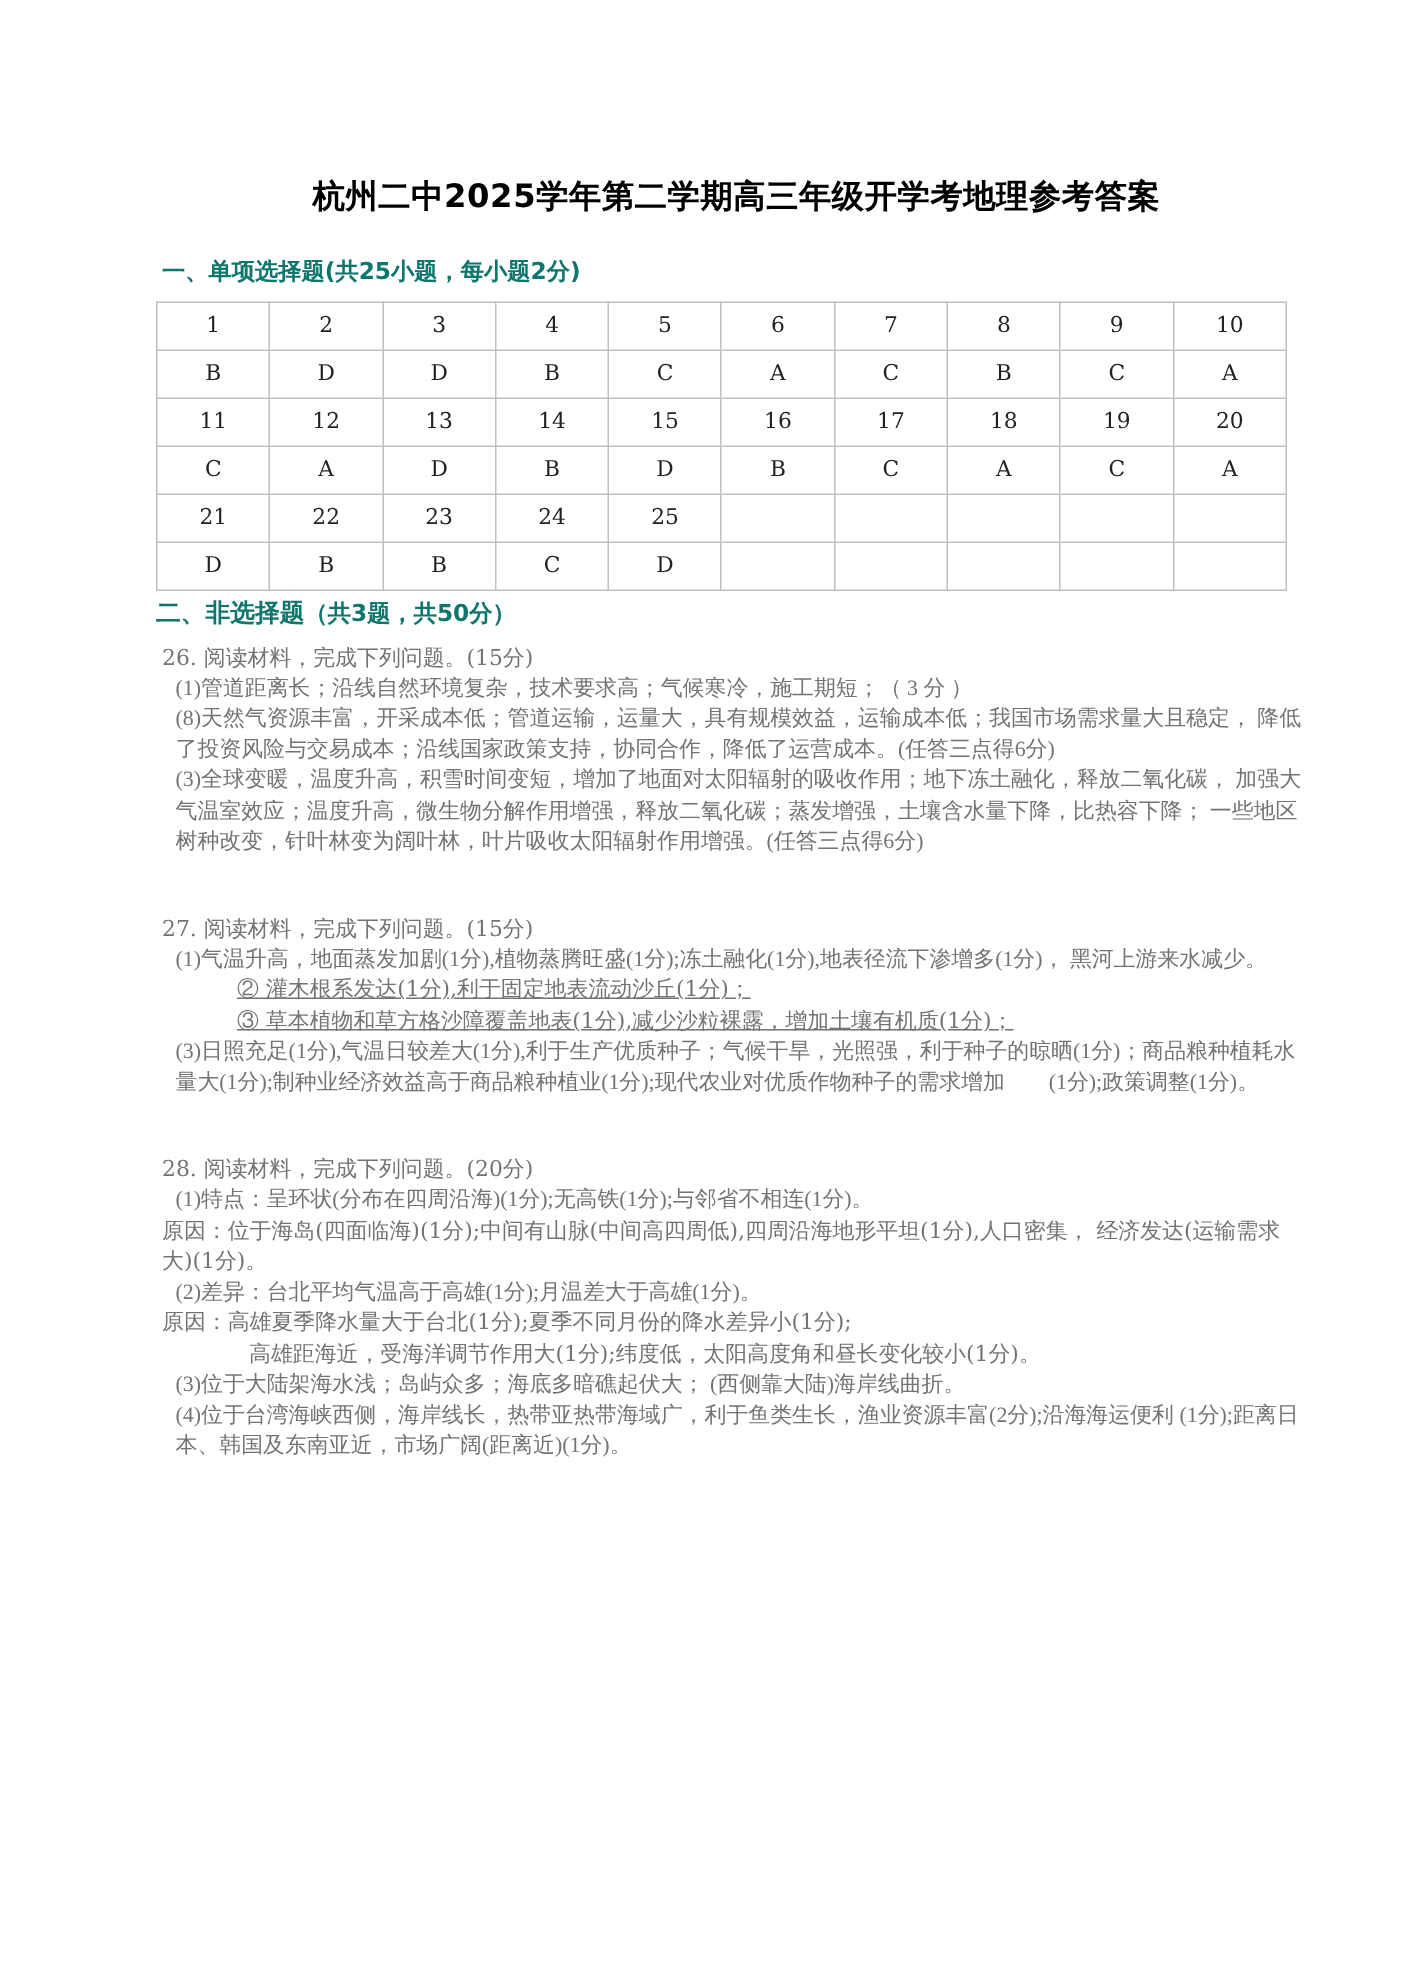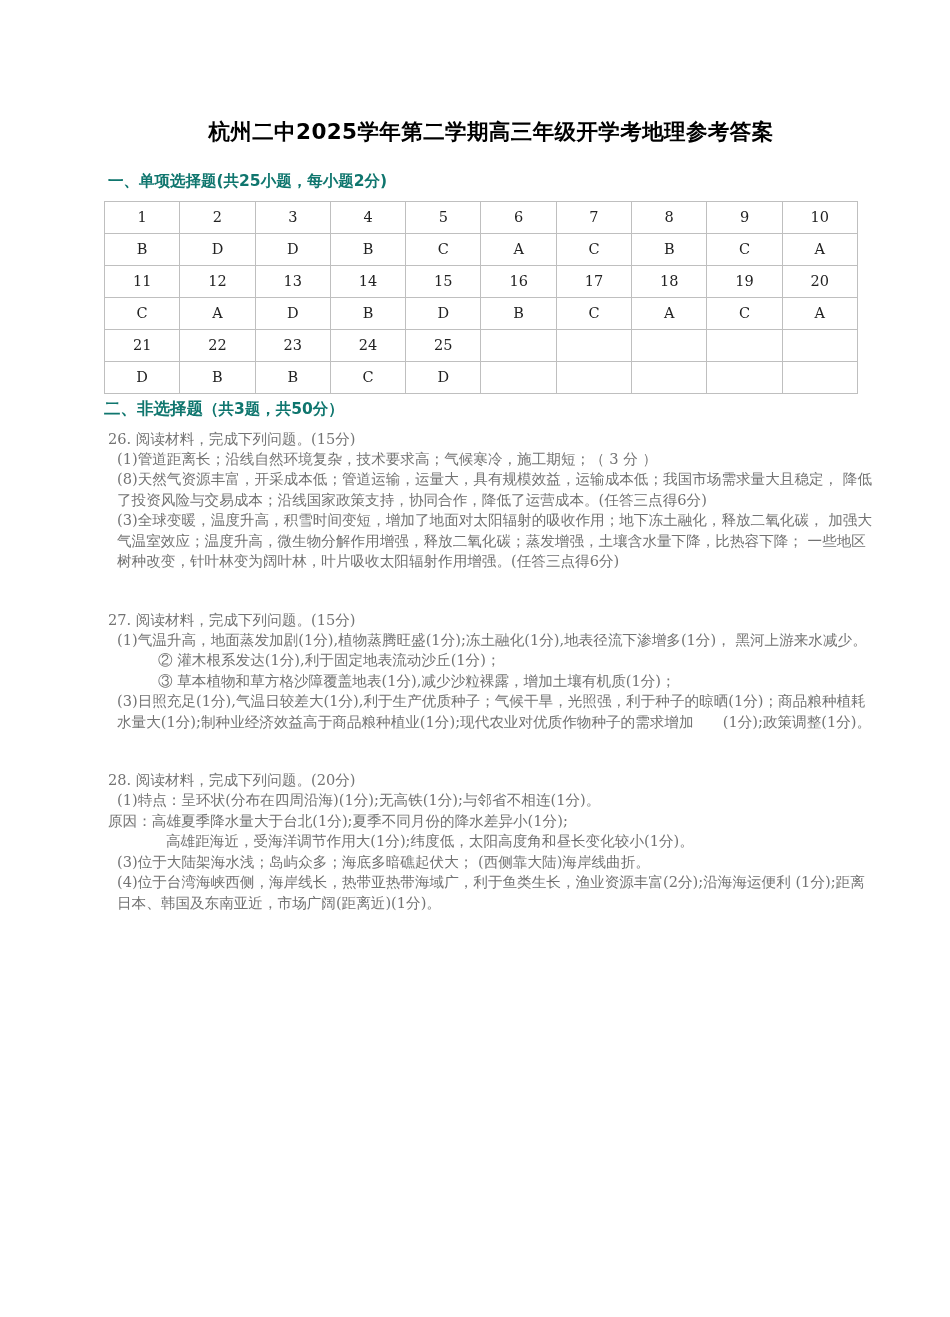--- a/index.html
+++ b/index.html
@@ -86,22 +86,22 @@
     line-height: 20.5px;
     color: #737373;
     white-space: pre-wrap;
     word-break: break-all;
   }
   .qhead {
     font-size: 14.6px;
     line-height: 21px;
     margin-top: 3px;
   }
-  .ind1 { text-indent: 0; padding-left: 9px; }
-  .ind-sub { padding-left: 50px; }
+  .ind1 { text-indent: 0; padding-left: 9px; font-family: Liberation Serif, serif; }
+  .ind-sub { padding-left: 50px; text-decoration: underline; }
   .ind-sub2 { padding-left: 58px; }
   .gap-sm { height: 5px; }
   .gap-lg { height: 34px; }
 </style>
 </head>
 <body>
 
 <div class="page">
 
   <h1 class="doc-title">杭州二中2025学年第二学期高三年级开学考地理参考答案</h1>
@@ -199,19 +199,21 @@
       <div class="line ind1">(3)全球变暖，温度升高，积雪时间变短，增加了地面对太阳辐射的吸收作用；地下冻土融化，释放二氧化碳， 加强大气温室效应；温度升高，微生物分解作用增强，释放二氧化碳；蒸发增强，土壤含水量下降，比热容下降； 一些地区树种改变，针叶林变为阔叶林，叶片吸收太阳辐射作用增强。(任答三点得6分)</div>
       <div class="gap-lg"></div>
       <div class="line qhead">27. 阅读材料，完成下列问题。(15分)</div>
       <div class="line ind1">(1)气温升高，地面蒸发加剧(1分),植物蒸腾旺盛(1分);冻土融化(1分),地表径流下渗增多(1分)， 黑河上游来水减少。</div>
       <div class="line ind-sub">② 灌木根系发达(1分),利于固定地表流动沙丘(1分)；</div>
       <div class="line ind-sub">③ 草本植物和草方格沙障覆盖地表(1分),减少沙粒裸露，增加土壤有机质(1分)；</div>
       <div class="line ind1">(3)日照充足(1分),气温日较差大(1分),利于生产优质种子；气候干旱，光照强，利于种子的晾晒(1分)；商品粮种植耗水量大(1分);制种业经济效益高于商品粮种植业(1分);现代农业对优质作物种子的需求增加　　(1分);政策调整(1分)。</div>
       <div class="gap-lg"></div>
       <div class="line qhead">28. 阅读材料，完成下列问题。(20分)</div>
       <div class="line ind1">(1)特点：呈环状(分布在四周沿海)(1分);无高铁(1分);与邻省不相连(1分)。</div>
+      <div class="line ">原因：位于海岛(四面临海)(1分);中间有山脉(中间高四周低),四周沿海地形平坦(1分),人口密集， 经济发达(运输需求大)(1分)。</div>
+      <div class="line ind1">(2)差异：台北平均气温高于高雄(1分);月温差大于高雄(1分)。</div>
       <div class="line ">原因：高雄夏季降水量大于台北(1分);夏季不同月份的降水差异小(1分);</div>
       <div class="line ind-sub2">高雄距海近，受海洋调节作用大(1分);纬度低，太阳高度角和昼长变化较小(1分)。</div>
       <div class="line ind1">(3)位于大陆架海水浅；岛屿众多；海底多暗礁起伏大； (西侧靠大陆)海岸线曲折。</div>
       <div class="line ind1">(4)位于台湾海峡西侧，海岸线长，热带亚热带海域广，利于鱼类生长，渔业资源丰富(2分);沿海海运便利 (1分);距离日本、韩国及东南亚近，市场广阔(距离近)(1分)。</div>
     </div>
 
 </div>
 
 </body></html>

